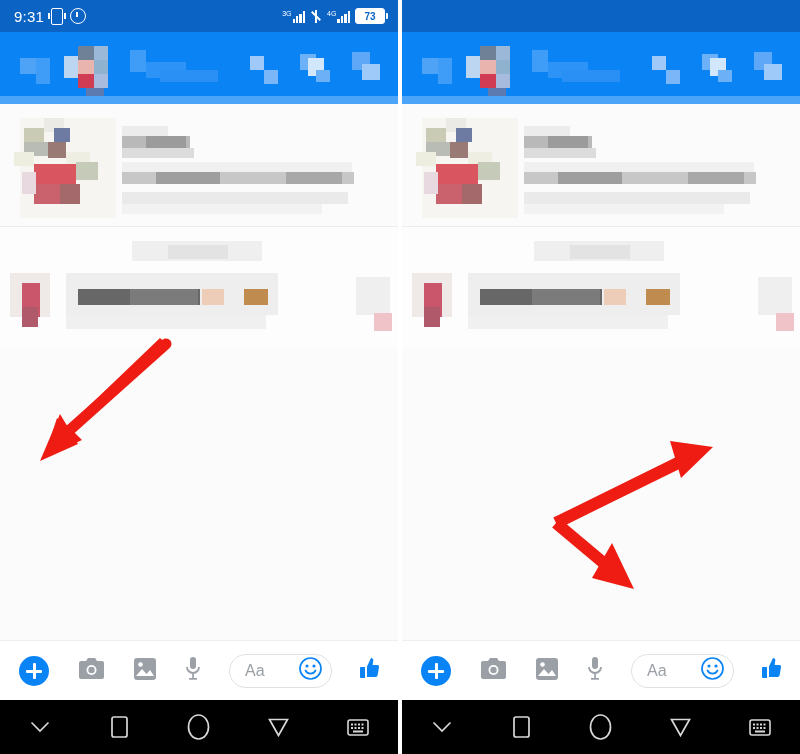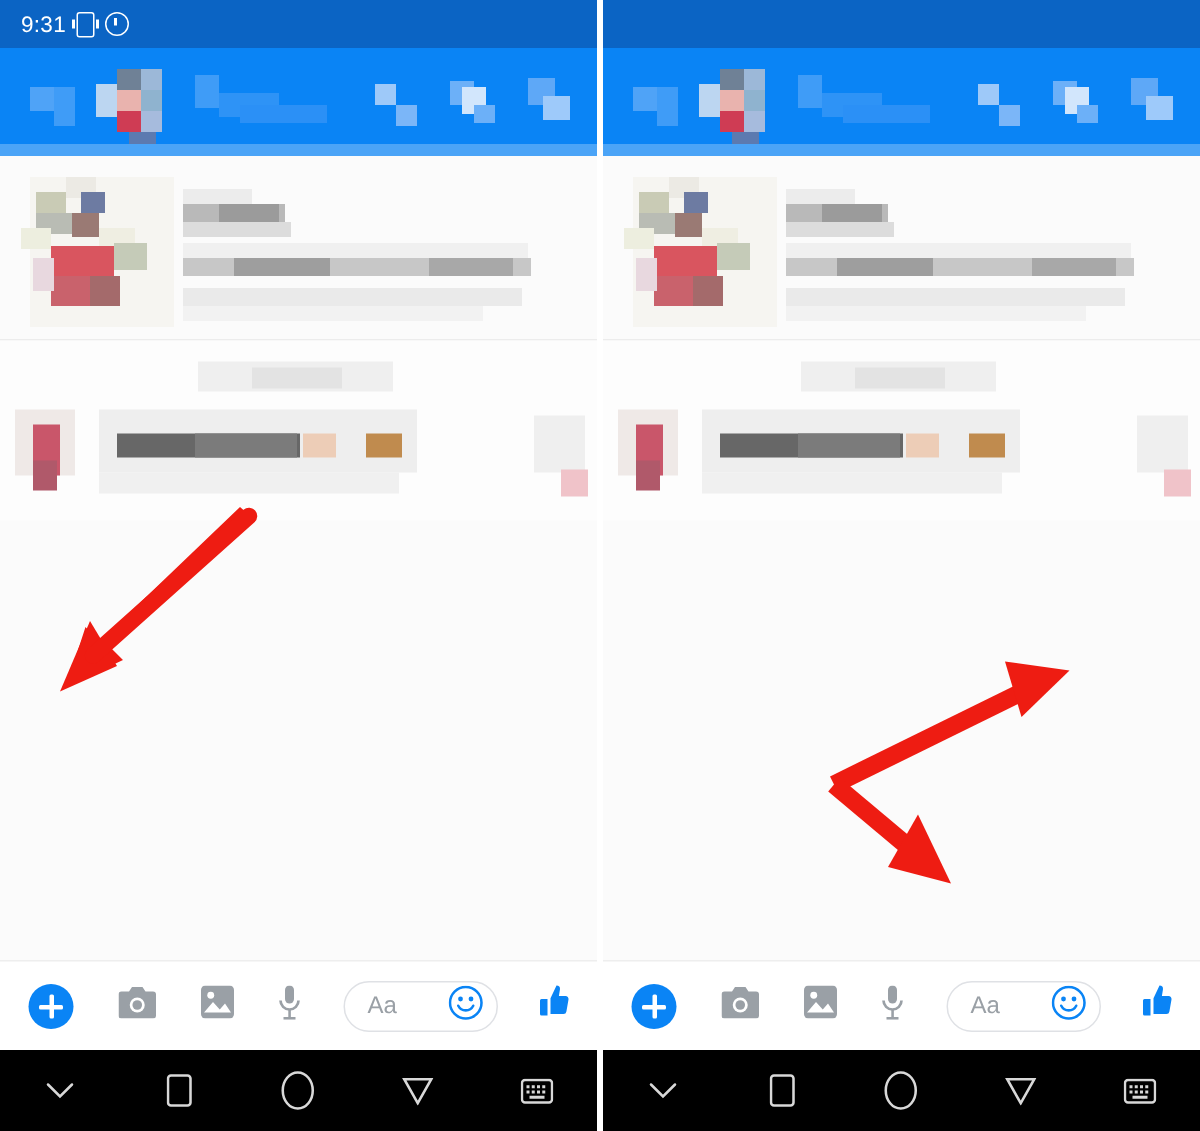--- a/index.html
+++ b/index.html
@@ -91,20 +91,45 @@
 
 <div class="stage">
 
   <div class="panel left">
 
     <div class="statusbar">
       <div class="sb-left">
         <span class="sb-time">9:31</span>
         <span class="ic-vibrate"></span>
         <span class="ic-alarm"></span>
+      </div>
+      <div class="sb-right">
+        <span class="sig-wrap">
+          <span class="sig-lbl">3G</span>
+          <span class="sig">
+              <i></i>
+              <i></i>
+              <i></i>
+              <i></i>
+            </span>
+        </span>
+        <span class="ic-nosim"></span>
+        <span class="sig-wrap">
+          <span class="sig-lbl">4G</span>
+          <span class="sig">
+              <i></i>
+              <i></i>
+              <i></i>
+              <i></i>
+            </span>
+        </span>
+        <span class="batt">
+          <span class="batt-body">73</span>
+          <span class="batt-tip"></span>
+        </span>
       </div>
     </div>
 
     <div class="appbar">
       <svg width="398" height="72">
         <rect x="20" y="26" width="16" height="16" fill="#4fa3f7"></rect>
         <rect x="36" y="26" width="14" height="26" fill="#3f9cf7"></rect>
         <rect x="78" y="14" width="16" height="14" fill="#6f8196"></rect>
         <rect x="94" y="14" width="14" height="14" fill="#9cb8d8"></rect>
         <rect x="78" y="28" width="16" height="14" fill="#e9b3ae"></rect>

